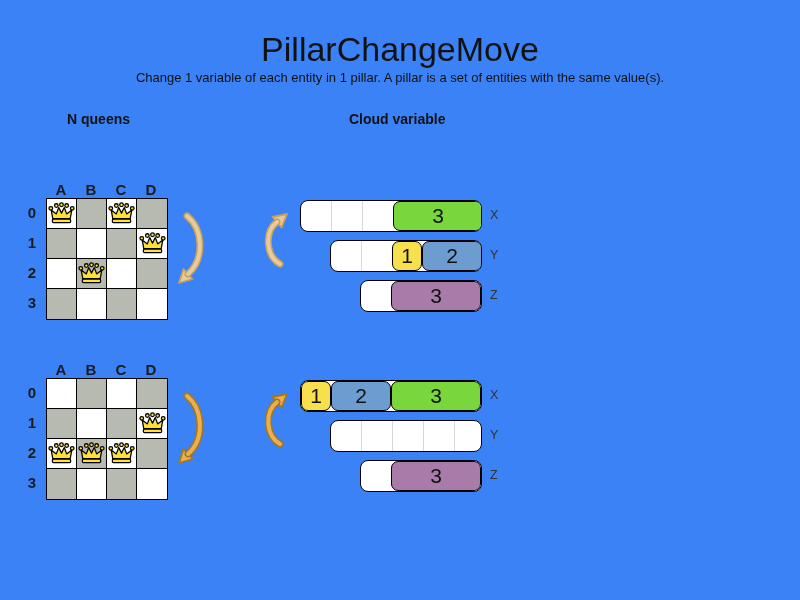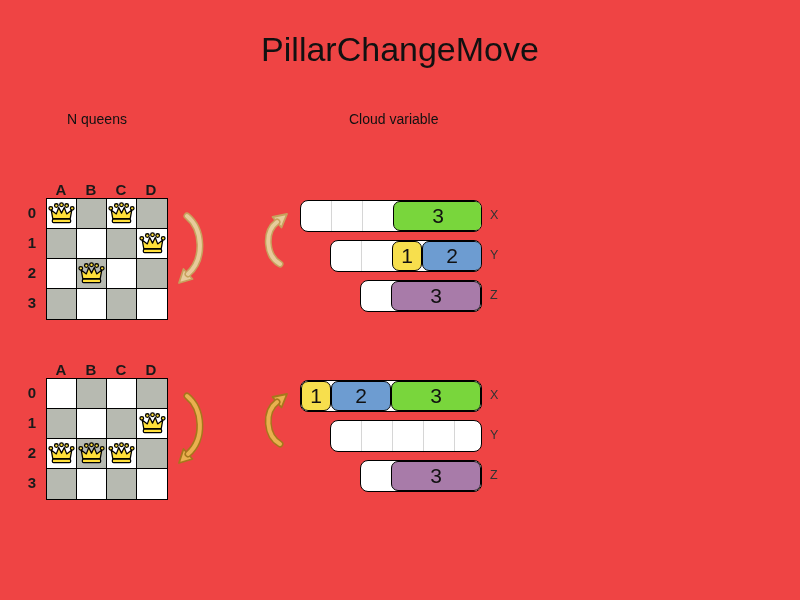--- a/index.html
+++ b/index.html
@@ -1,22 +1,22 @@
 <!DOCTYPE html>
 <html style="--board-dark: #b7bab1; --block-green: #79d63c; --block-yellow: #f7df4d; --block-blue: #6d9cd1; --block-purple: #a87ba9; --queen-yellow: #ffdf3a; --arrow-tan-fill: #e7cb9b; --arrow-tan-stroke: #c7a15d; --arrow-orange-fill: #eab04f; --arrow-orange-stroke: #a6771c;"><head>
 <meta charset="utf-8">
 <style>
   html,body{margin:0;padding:0;background:#fff;}
-  .canvas{position:relative;width:800px;height:600px;background:#ef4444;overflow:hidden;
+  .canvas{position:relative;width:800px;height:600px;background:#3b82f6;overflow:hidden;
           font-family:"Liberation Sans",sans-serif;color:#111;}
   .title{position:absolute;top:31px;left:0;width:100%;text-align:center;
          font-size:34px;line-height:36px;color:#111;}
   .subtitle{position:absolute;top:70px;left:0;width:100%;text-align:center;
             font-size:13px;color:#111;}
-  .section-label{position:absolute;top:111px;font-size:14px;color:#111;}
+  .section-label{position:absolute;top:111px;font-size:14px;color:#111;font-weight:bold;}
   .section-label.nqueens{left:67px;}
   .section-label.cloud{left:349px;}
   .panel{position:absolute;left:0;width:800px;height:180px;}
   #panel-before{top:180px;}
   #panel-after{top:360px;}
 
   
   .board-cols{position:absolute;left:46px;top:1px;display:flex;}
   .col-label{width:30px;text-align:center;font-size:15px;font-weight:bold;color:#1a1a1a;}
   .board-row-labels{position:absolute;left:22px;top:18px;}
@@ -58,20 +58,21 @@
   .arrow-tan .head{fill:var(--arrow-tan-fill);stroke:var(--arrow-tan-stroke);}
   .arrow-orange .band-outer{stroke:var(--arrow-orange-stroke);}
   .arrow-orange .band-inner{stroke:var(--arrow-orange-fill);}
   .arrow-orange .head{fill:var(--arrow-orange-fill);stroke:var(--arrow-orange-stroke);}
 </style>
 </head>
 <body>
 
 <div class="canvas">
   <div class="title">PillarChangeMove</div>
+  <div class="subtitle">Change 1 variable of each entity in 1 pillar. A pillar is a set of entities with the same value(s).</div>
   <div class="section-label nqueens">N queens</div>
   <div class="section-label cloud">Cloud variable</div>
 
   <div class="panel" id="panel-before">
     <div>
       <div class="board-cols">
           <div class="col-label">A</div>
           <div class="col-label">B</div>
           <div class="col-label">C</div>
           <div class="col-label">D</div>

